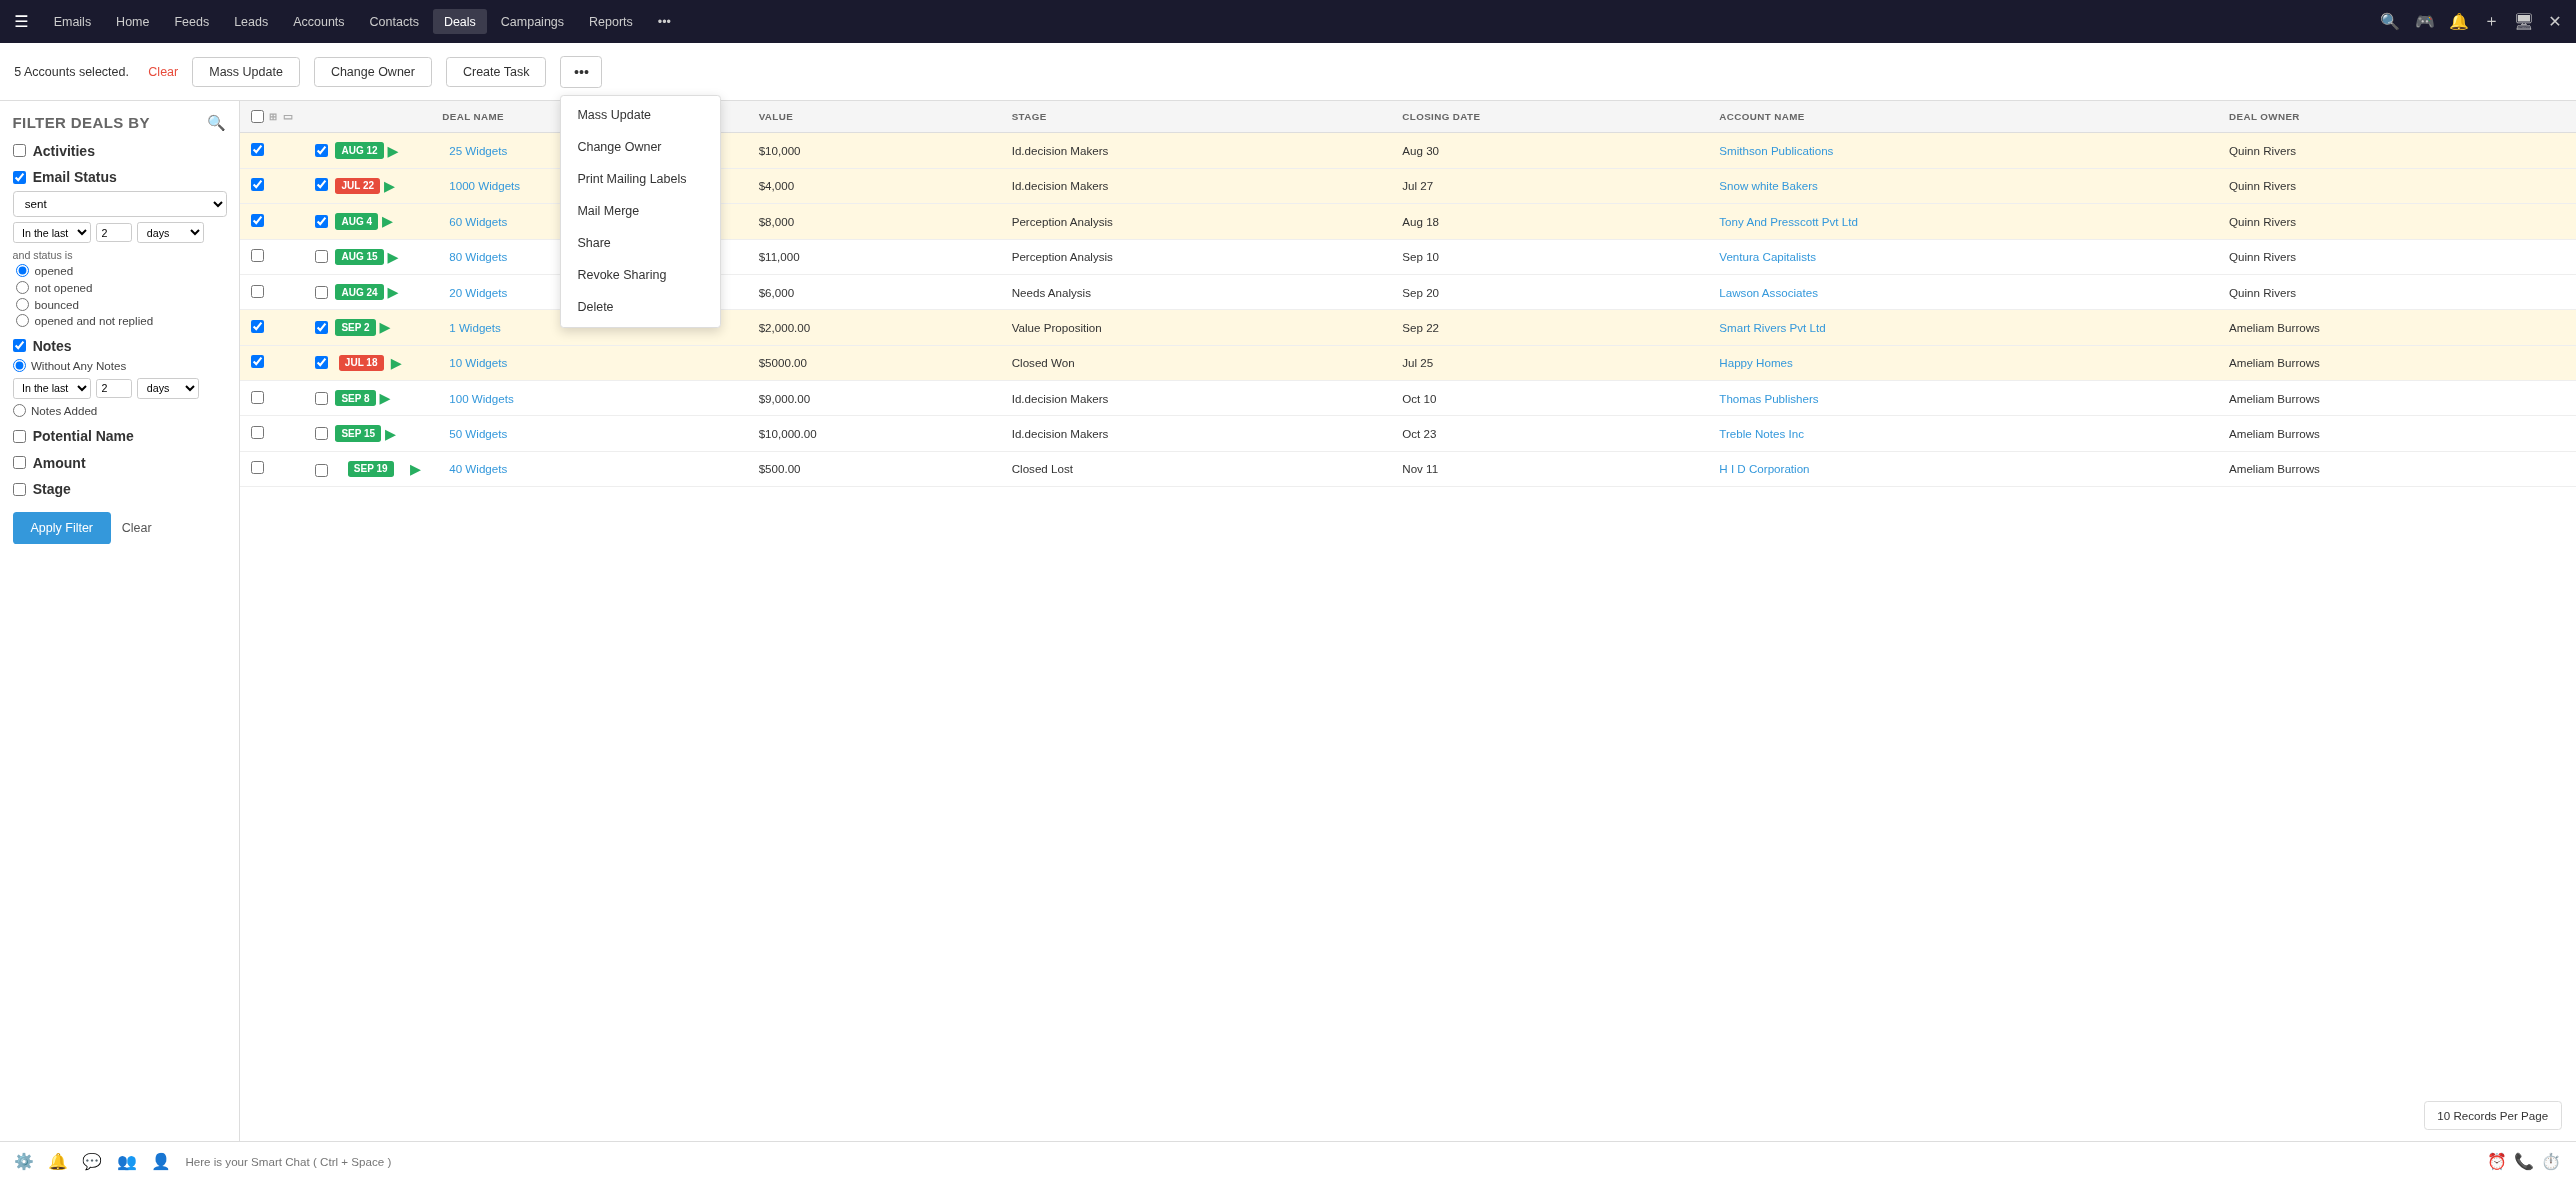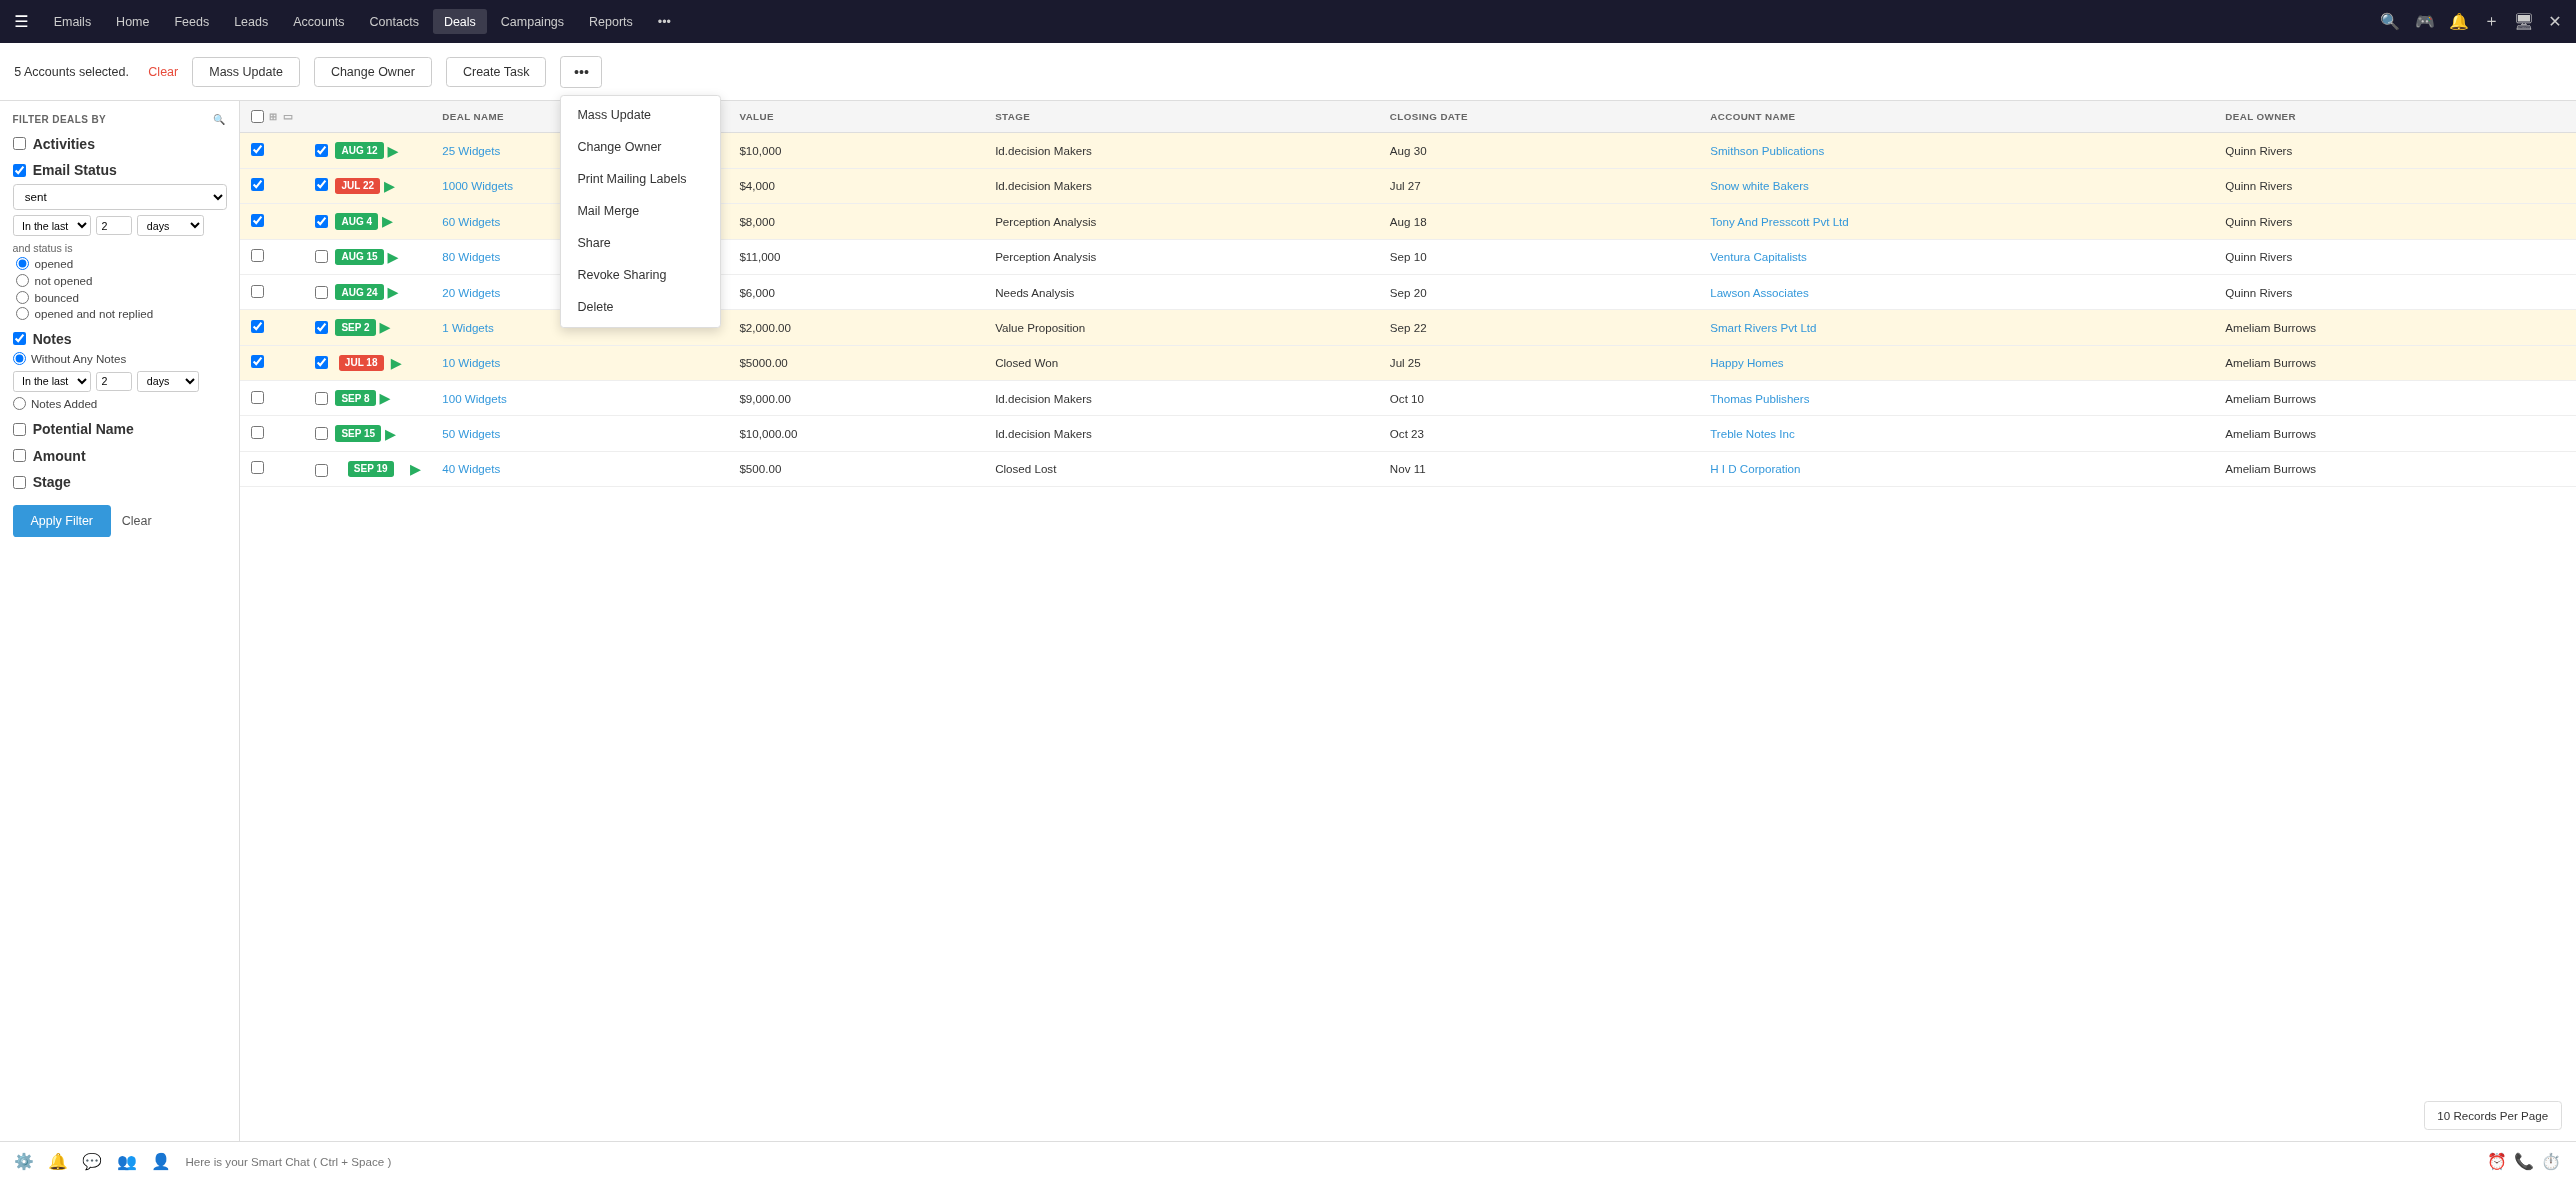--- a/index.html
+++ b/index.html
@@ -19,21 +19,21 @@
     .selected-text { font-size: 12.5px; color: #333; }
     .clear-link { color: #e74c3c; cursor: pointer; margin-left: 5.4px; font-size: 12.5px; }
     .btn { border: 0.9px solid #ccc; background: #fff; padding: 7.2px 16px; border-radius: 3.6px; cursor: pointer; font-size: 12.5px; color: #333; }
     .btn-dots { border: 0.9px solid #ccc; background: #fff; padding: 7.2px 12.5px; border-radius: 3.6px; cursor: pointer; font-size: 14.3px; color: #333; position: relative; }
 
     
     .main-layout { display: flex; flex: 1; overflow: hidden; }
 
     
     .sidebar { width: 240px; background: #fff; border-right: 0.9px solid #ddd; padding: 12.5px; overflow-y: auto; flex-shrink: 0; }
-    .filter-title { font-size: 10px; font-weight: 600; color: #666; text-transform: uppercase; letter-spacing: 0.4px; margin-bottom: 10.7px; display: flex; align-items: center; justify-content: space-between; }
+    .filter-title { font-size: 15px; font-weight: 600; color: #666; text-transform: uppercase; letter-spacing: 0.4px; margin-bottom: 10.7px; display: flex; align-items: center; justify-content: space-between; }
     .filter-search-icon { cursor: pointer; color: #888; }
     .filter-section { margin-bottom: 10.7px; }
     .filter-check-row { display: flex; align-items: center; gap: 7.2px; margin-bottom: 5.4px; font-size: 12.5px; color: #333; }
     .filter-check-row input[type=checkbox] { cursor: pointer; }
     .filter-section-label { font-weight: 600; font-size: 14px; color: #333; }
     .filter-select { border: 0.9px solid #ccc; border-radius: 3.6px; padding: 4.5px 7.2px; font-size: 11.6px; background: #fff; width: 100%; margin-bottom: 5.4px; }
     .filter-inline { display: flex; align-items: center; gap: 5.4px; margin-bottom: 5.4px; }
     .filter-inline select { border: 0.9px solid #ccc; border-radius: 3.6px; padding: 3.6px 5.4px; font-size: 10.7px; background: #fff; }
     .filter-inline input[type=text] { border: 0.9px solid #ccc; border-radius: 3.6px; padding: 3.6px 5.4px; font-size: 10.7px; width: 43px; }
     .radio-group { margin-left: 3.6px; }
@@ -46,21 +46,21 @@
     .notes-without { display: flex; align-items: center; gap: 5.4px; margin-bottom: 5.4px; font-size: 11.6px; }
 
     
     .table-area { flex: 1; overflow-y: auto; background: #fff; position: relative; }
     table { width: 100%; border-collapse: collapse; }
     thead tr { background: #f5f5f5; border-bottom: 1.8px solid #ddd; }
     thead th { padding: 9px 10.7px; font-size: 9.8px; font-weight: 700; color: #666; text-transform: uppercase; letter-spacing: 0.4px; text-align: left; white-space: nowrap; }
     tbody tr { border-bottom: 0.9px solid #eee; }
     tbody tr.selected-row { background: #fff8e1; }
     tbody td { padding: 9px 10.7px; font-size: 11.6px; color: #333; vertical-align: middle; }
-    .deal-link { color: #3498db; cursor: pointer; text-decoration: none; }
+    .deal-link { color: #3498db; cursor: pointer; text-decoration: none; margin-left: 7px; }
     .account-link { color: #3498db; cursor: pointer; }
     .tag-badge { display: inline-flex; align-items: center; justify-content: center; padding: 2.7px 6.3px; border-radius: 2.7px; font-size: 10px; font-weight: 700; color: #fff; white-space: nowrap; }
     .tag-green { background: #27ae60; }
     .tag-red { background: #e74c3c; }
     .check-col { width: 29px; }
     .tag-col { width: 81px; }
     .records-per-page { position: absolute; bottom: 10.7px; right: 14.3px; border: 0.9px solid #ddd; background: #fff; padding: 7.2px 12.5px; border-radius: 3.6px; font-size: 11.6px; color: #333; }
 
     
     .dropdown-wrapper { position: relative; }

